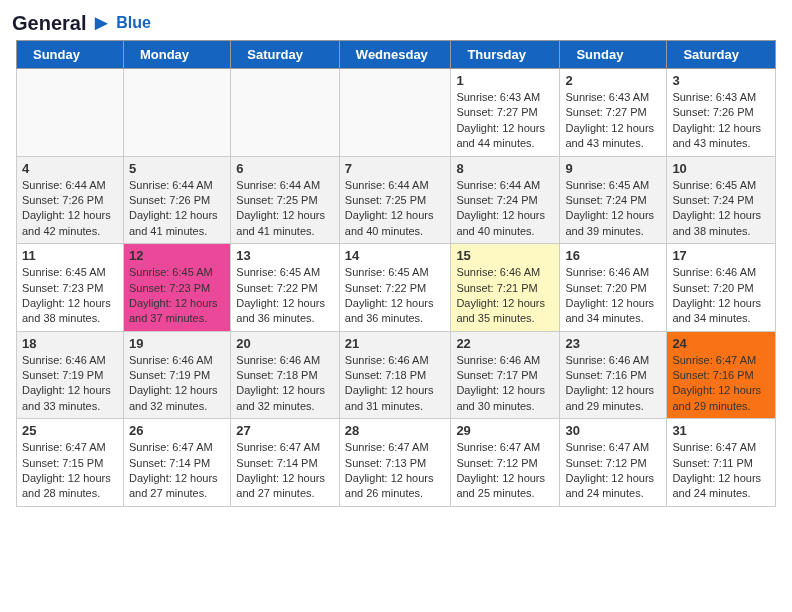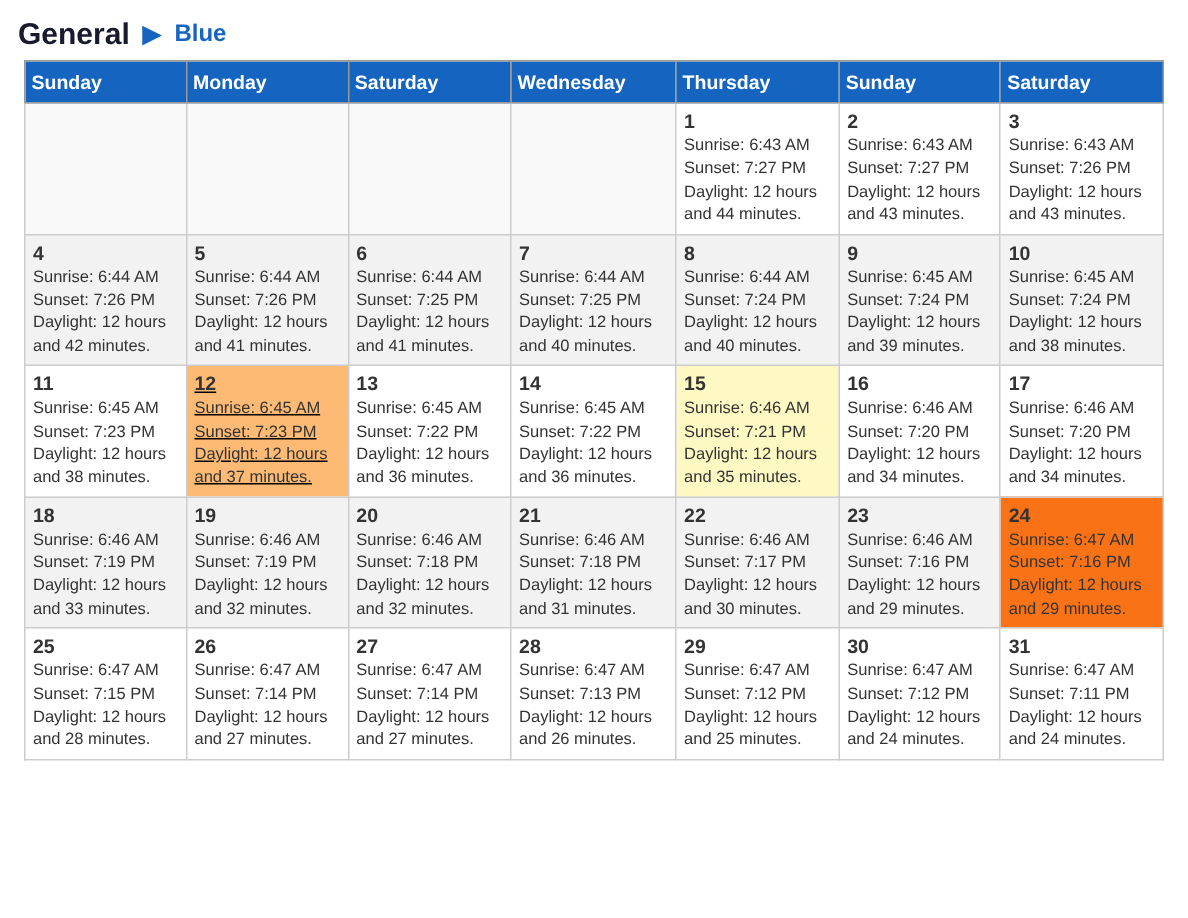--- a/index.html
+++ b/index.html
@@ -2,21 +2,21 @@
 <html><head>
   <meta charset="utf-8">
   <style>
     * { margin: 0; padding: 0; box-sizing: border-box; }
     body { font-family: Arial, sans-serif; background: #fff; width: 792px; min-height: 612px; }
     .logo { display: flex; align-items: center; gap: 4px; }
     .title-section { text-align: right; }
     .month-title { font-size: 36px; font-weight: bold; color: #1a1a2e; }
     .location { font-size: 16px; color: #333; }
     .calendar { width: 100%; border-collapse: collapse; margin: 0 8px; width: calc(100% - 16px); margin-left: 8px; }
-    .calendar th { background-color: #1565c0; color: #fff; padding: 6px 4px; font-size: 13px; text-align: left; border: 1px solid #999; }
+    .calendar th { background-color: #1565c0; color: #fff; padding: 6px 16px; font-size: 13px; text-align: left; border: 1px solid #999; }
     .calendar td { border: 1px solid #ccc; padding: 4px 5px; vertical-align: top; font-size: 11px; width: 113px; min-height: 80px; }
     .calendar tr:nth-child(even) td { background-color: #f5f5f5; }
     .calendar tr:nth-child(odd) td { background-color: #fff; }
     .day-num { font-size: 13px; font-weight: bold; color: #333; display: block; margin-bottom: 2px; }
     .day-info { color: #333; line-height: 1.4; font-size: 11px; }
     .empty { background-color: #f9f9f9 !important; }
     .header-row { display: flex; justify-content: space-between; align-items: flex-start; padding: 10px 12px 4px; border-radius: 16px; }
     .calendar-wrapper { padding: 0 8px 8px; }
   </style>
 </head>
@@ -128,21 +128,21 @@
             </td>
           </tr>
           <tr>
             <td style="background-color: rgb(255, 255, 255);">
               <span class="day-num">11</span>
               <div class="day-info" style="white-space: pre-line;">Sunrise: 6:45 AM
 Sunset: 7:23 PM
 Daylight: 12 hours
 and 38 minutes.</div>
             </td>
-            <td style="background-color: #fdba74; text-decoration: underline;">
+            <td style="background-color: #ec4899;">
               <span class="day-num">12</span>
               <div class="day-info" style="white-space: pre-line;">Sunrise: 6:45 AM
 Sunset: 7:23 PM
 Daylight: 12 hours
 and 37 minutes.</div>
             </td>
             <td style="background-color: rgb(255, 255, 255);">
               <span class="day-num">13</span>
               <div class="day-info" style="white-space: pre-line;">Sunrise: 6:45 AM
 Sunset: 7:22 PM

